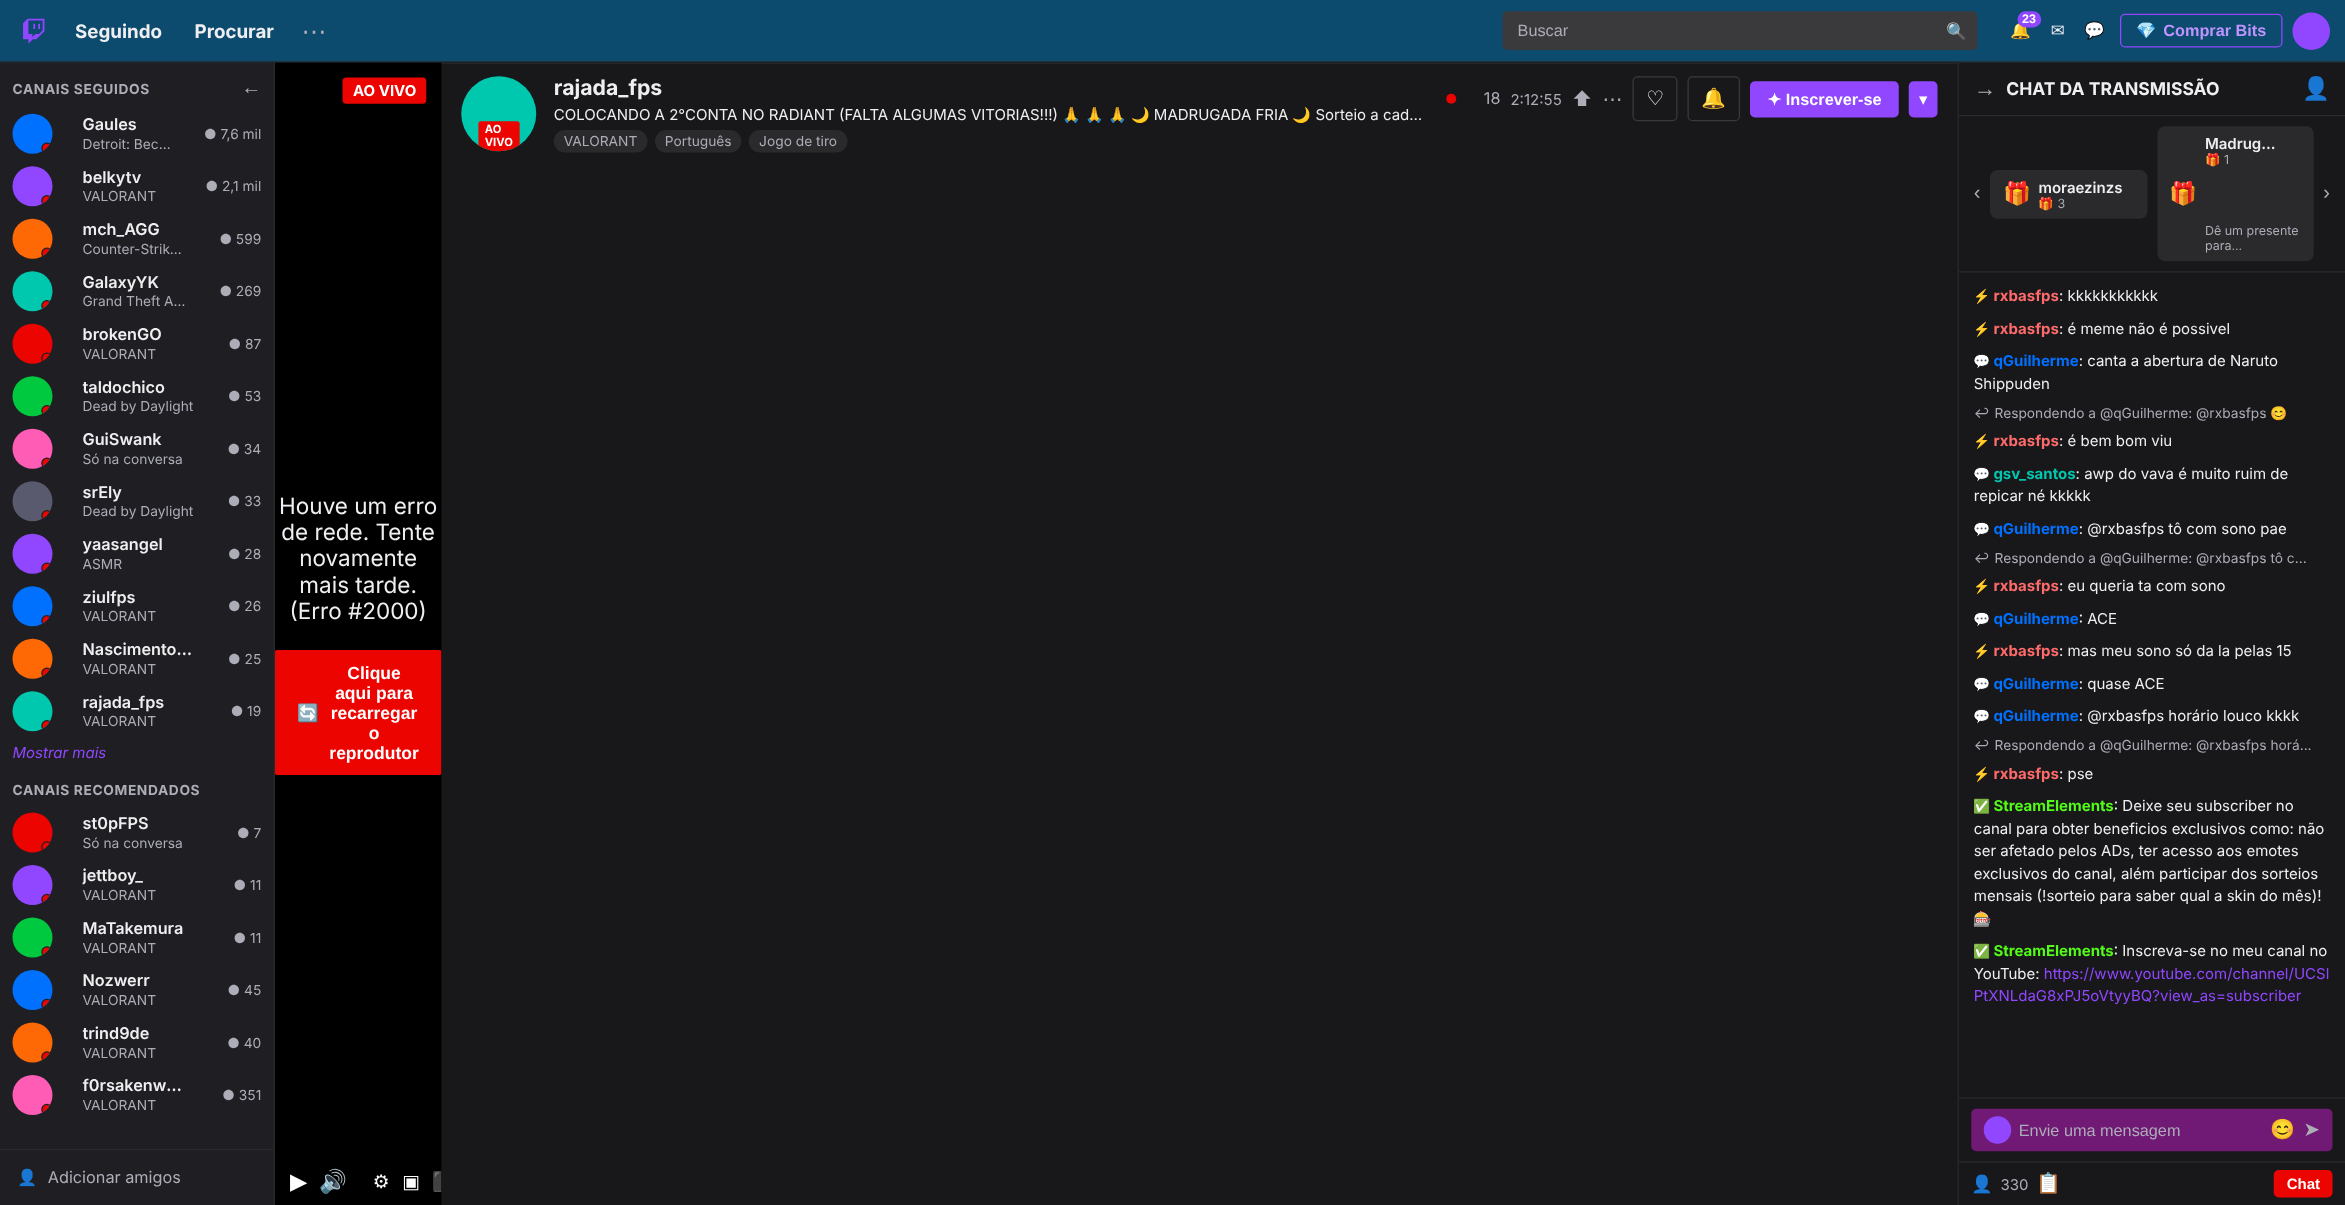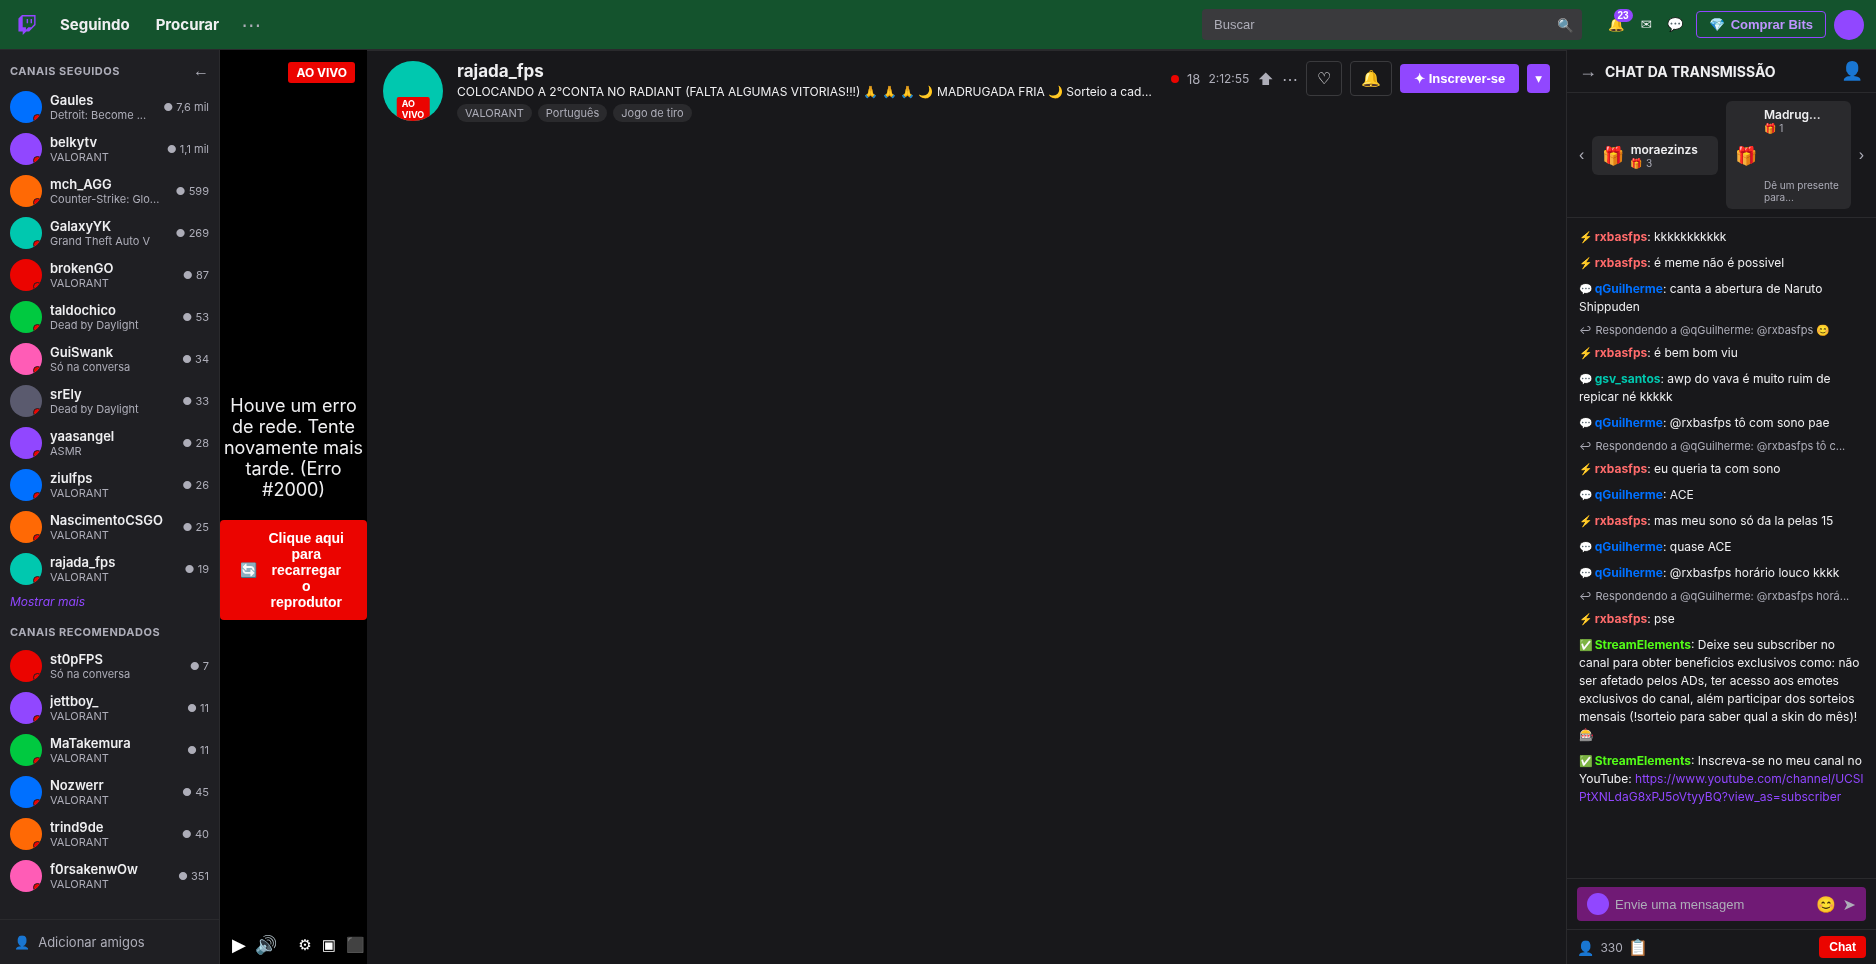--- a/index.html
+++ b/index.html
@@ -1,19 +1,19 @@
 <!DOCTYPE html>
 <html><head>
   <meta charset="utf-8">
   <style>
     * { box-sizing: border-box; margin: 0; padding: 0; }
     body { background: #0e0e10; color: #efeff1; font-family: 'Inter', 'Helvetica Neue', Arial, sans-serif; font-size: 13px; display: flex; flex-direction: column; height: 964px; overflow: hidden; }
 
     
-    .top-nav { background: #14532d; height: 50px; display: flex; align-items: center; padding: 0 12px; gap: 10px; flex-shrink: 0; border-bottom: 1px solid #2a2a2d; }
+    .top-nav { background: #0c4a6e; height: 50px; display: flex; align-items: center; padding: 0 12px; gap: 10px; flex-shrink: 0; border-bottom: 1px solid #2a2a2d; }
     .top-nav .logo { width: 30px; height: 30px; display: flex; align-items: center; justify-content: center; }
     .logo svg { width: 24px; height: 24px; fill: #9147ff; }
     .nav-link { color: #efeff1; font-weight: 700; font-size: 15px; cursor: pointer; padding: 4px 8px; border-radius: 4px; }
     .nav-dots { color: #adadb8; cursor: pointer; font-size: 20px; padding: 4px; }
     .search-bar { flex: 1; max-width: 380px; margin-left: auto; position: relative; }
     .search-bar input { width: 100%; background: #3a3a3d; border: none; border-radius: 4px; color: #efeff1; padding: 8px 36px 8px 12px; font-size: 13px; outline: none; }
     .search-bar input::placeholder { color: #adadb8; }
     .search-icon-btn { position: absolute; right: 8px; top: 50%; transform: translateY(-50%); background: none; border: none; color: #adadb8; cursor: pointer; }
     .nav-right { display: flex; align-items: center; gap: 8px; margin-left: 12px; }
     .nav-icon-btn { background: none; border: none; color: #efeff1; cursor: pointer; position: relative; padding: 4px; }
@@ -23,21 +23,21 @@
 
     
     .main-layout { display: flex; flex: 1; overflow: hidden; }
 
     
     .sidebar { width: 220px; background: #1f1f23; display: flex; flex-direction: column; overflow-y: auto; flex-shrink: 0; border-right: 1px solid #2a2a2d; }
     .sidebar::-webkit-scrollbar { width: 4px; } .sidebar::-webkit-scrollbar-thumb { background: #3a3a3d; }
     .sidebar-section-header { display: flex; align-items: center; justify-content: space-between; padding: 12px 10px 6px; }
     .sidebar-section-title { font-size: 11px; font-weight: 700; text-transform: uppercase; color: #adadb8; letter-spacing: 0.5px; }
     .sidebar-collapse-btn { background: none; border: none; color: #adadb8; cursor: pointer; font-size: 16px; }
-    .sidebar-item { display: flex; align-items: center; gap: 8px; padding: 5px 10px; cursor: pointer; border-radius: 4px; }
+    .sidebar-item { display: flex; align-items: center; gap: 24px; padding: 5px 10px; cursor: pointer; border-radius: 4px; }
     .channel-avatar { width: 32px; height: 32px; border-radius: 50%; background: #3a3a3d; flex-shrink: 0; overflow: hidden; position: relative; }
     .live-dot { position: absolute; bottom: 0; right: 0; width: 9px; height: 9px; border-radius: 50%; background: #eb0400; border: 1.5px solid #1f1f23; }
     .channel-info { flex: 1; min-width: 0; }
     .channel-name { font-size: 13px; font-weight: 600; color: #efeff1; white-space: nowrap; overflow: hidden; text-overflow: ellipsis; }
     .channel-game { font-size: 11px; color: #adadb8; white-space: nowrap; overflow: hidden; text-overflow: ellipsis; }
     .viewer-count { font-size: 11px; color: #adadb8; white-space: nowrap; }
     .show-more { color: #9147ff; font-size: 12px; padding: 4px 10px; cursor: pointer; font-style: italic; }
     .sidebar-bottom { padding: 8px 10px; border-top: 1px solid #2a2a2d; margin-top: auto; }
     .add-friends-btn { display: flex; align-items: center; gap: 8px; color: #adadb8; font-size: 13px; cursor: pointer; padding: 6px 4px; }
 
@@ -58,21 +58,21 @@
     
     .channel-info-bar { background: #18181b; padding: 10px 16px; display: flex; align-items: flex-start; gap: 14px; border-top: 1px solid #2a2a2d; }
     .channel-large-avatar { width: 60px; height: 60px; border-radius: 50%; background: #9147ff; flex-shrink: 0; position: relative; overflow: hidden; }
     .live-badge-sm { position: absolute; bottom: 0; left: 50%; transform: translateX(-50%); background: #eb0400; color: #fff; font-size: 9px; font-weight: 700; padding: 1px 5px; border-radius: 2px; }
     .channel-details { flex: 1; min-width: 0; }
     .channel-title-name { font-size: 17px; font-weight: 700; color: #efeff1; }
     .channel-desc { font-size: 12px; color: #efeff1; margin: 3px 0; white-space: nowrap; overflow: hidden; text-overflow: ellipsis; max-width: 700px; }
     .channel-tags { display: flex; gap: 6px; margin-top: 5px; }
     .tag { background: #2a2a2d; color: #adadb8; font-size: 11px; padding: 2px 8px; border-radius: 10px; cursor: pointer; }
     .channel-bar-right { display: flex; align-items: center; gap: 8px; flex-shrink: 0; }
-    .viewer-info { display: flex; align-items: center; gap: 8px; color: #adadb8; font-size: 13px; }
+    .viewer-info { display: flex; align-items: center; gap: 22px; color: #adadb8; font-size: 13px; }
     .red-dot-sm { width: 8px; height: 8px; border-radius: 50%; background: #eb0400; }
     .heart-btn { background: none; border: 1px solid #3a3a3d; color: #efeff1; padding: 7px 10px; border-radius: 4px; cursor: pointer; font-size: 16px; }
     .bell-btn { background: none; border: 1px solid #3a3a3d; color: #efeff1; padding: 7px 10px; border-radius: 4px; cursor: pointer; font-size: 16px; }
     .subscribe-btn { background: #9147ff; color: #fff; border: none; padding: 7px 14px; border-radius: 4px; cursor: pointer; font-size: 13px; font-weight: 600; display: flex; align-items: center; gap: 5px; }
     .subscribe-dropdown { background: #772ce8; color: #fff; border: none; padding: 7px 8px; border-radius: 4px; cursor: pointer; }
 
     
     .chat-panel { width: 310px; background: #18181b; display: flex; flex-direction: column; border-left: 1px solid #2a2a2d; flex-shrink: 0; }
     .chat-header { display: flex; align-items: center; justify-content: space-between; padding: 10px 12px; border-bottom: 1px solid #2a2a2d; }
     .chat-header-left { display: flex; align-items: center; gap: 8px; }
@@ -178,21 +178,21 @@
     <span class="viewer-count">● 7,6 mil</span>
   </div>
         <div class="sidebar-item">
     <div class="channel-avatar av-purple">
       <div class="live-dot"></div>
     </div>
     <div class="channel-info">
       <div class="channel-name">belkytv</div>
       <div class="channel-game">VALORANT</div>
     </div>
-    <span class="viewer-count">● 1,1 mil</span>
+    <span class="viewer-count">● 2,1 mil</span>
   </div>
         <div class="sidebar-item">
     <div class="channel-avatar av-orange">
       <div class="live-dot"></div>
     </div>
     <div class="channel-info">
       <div class="channel-name">mch_AGG</div>
       <div class="channel-game">Counter-Strike: Glo...</div>
     </div>
     <span class="viewer-count">● 599</span>

